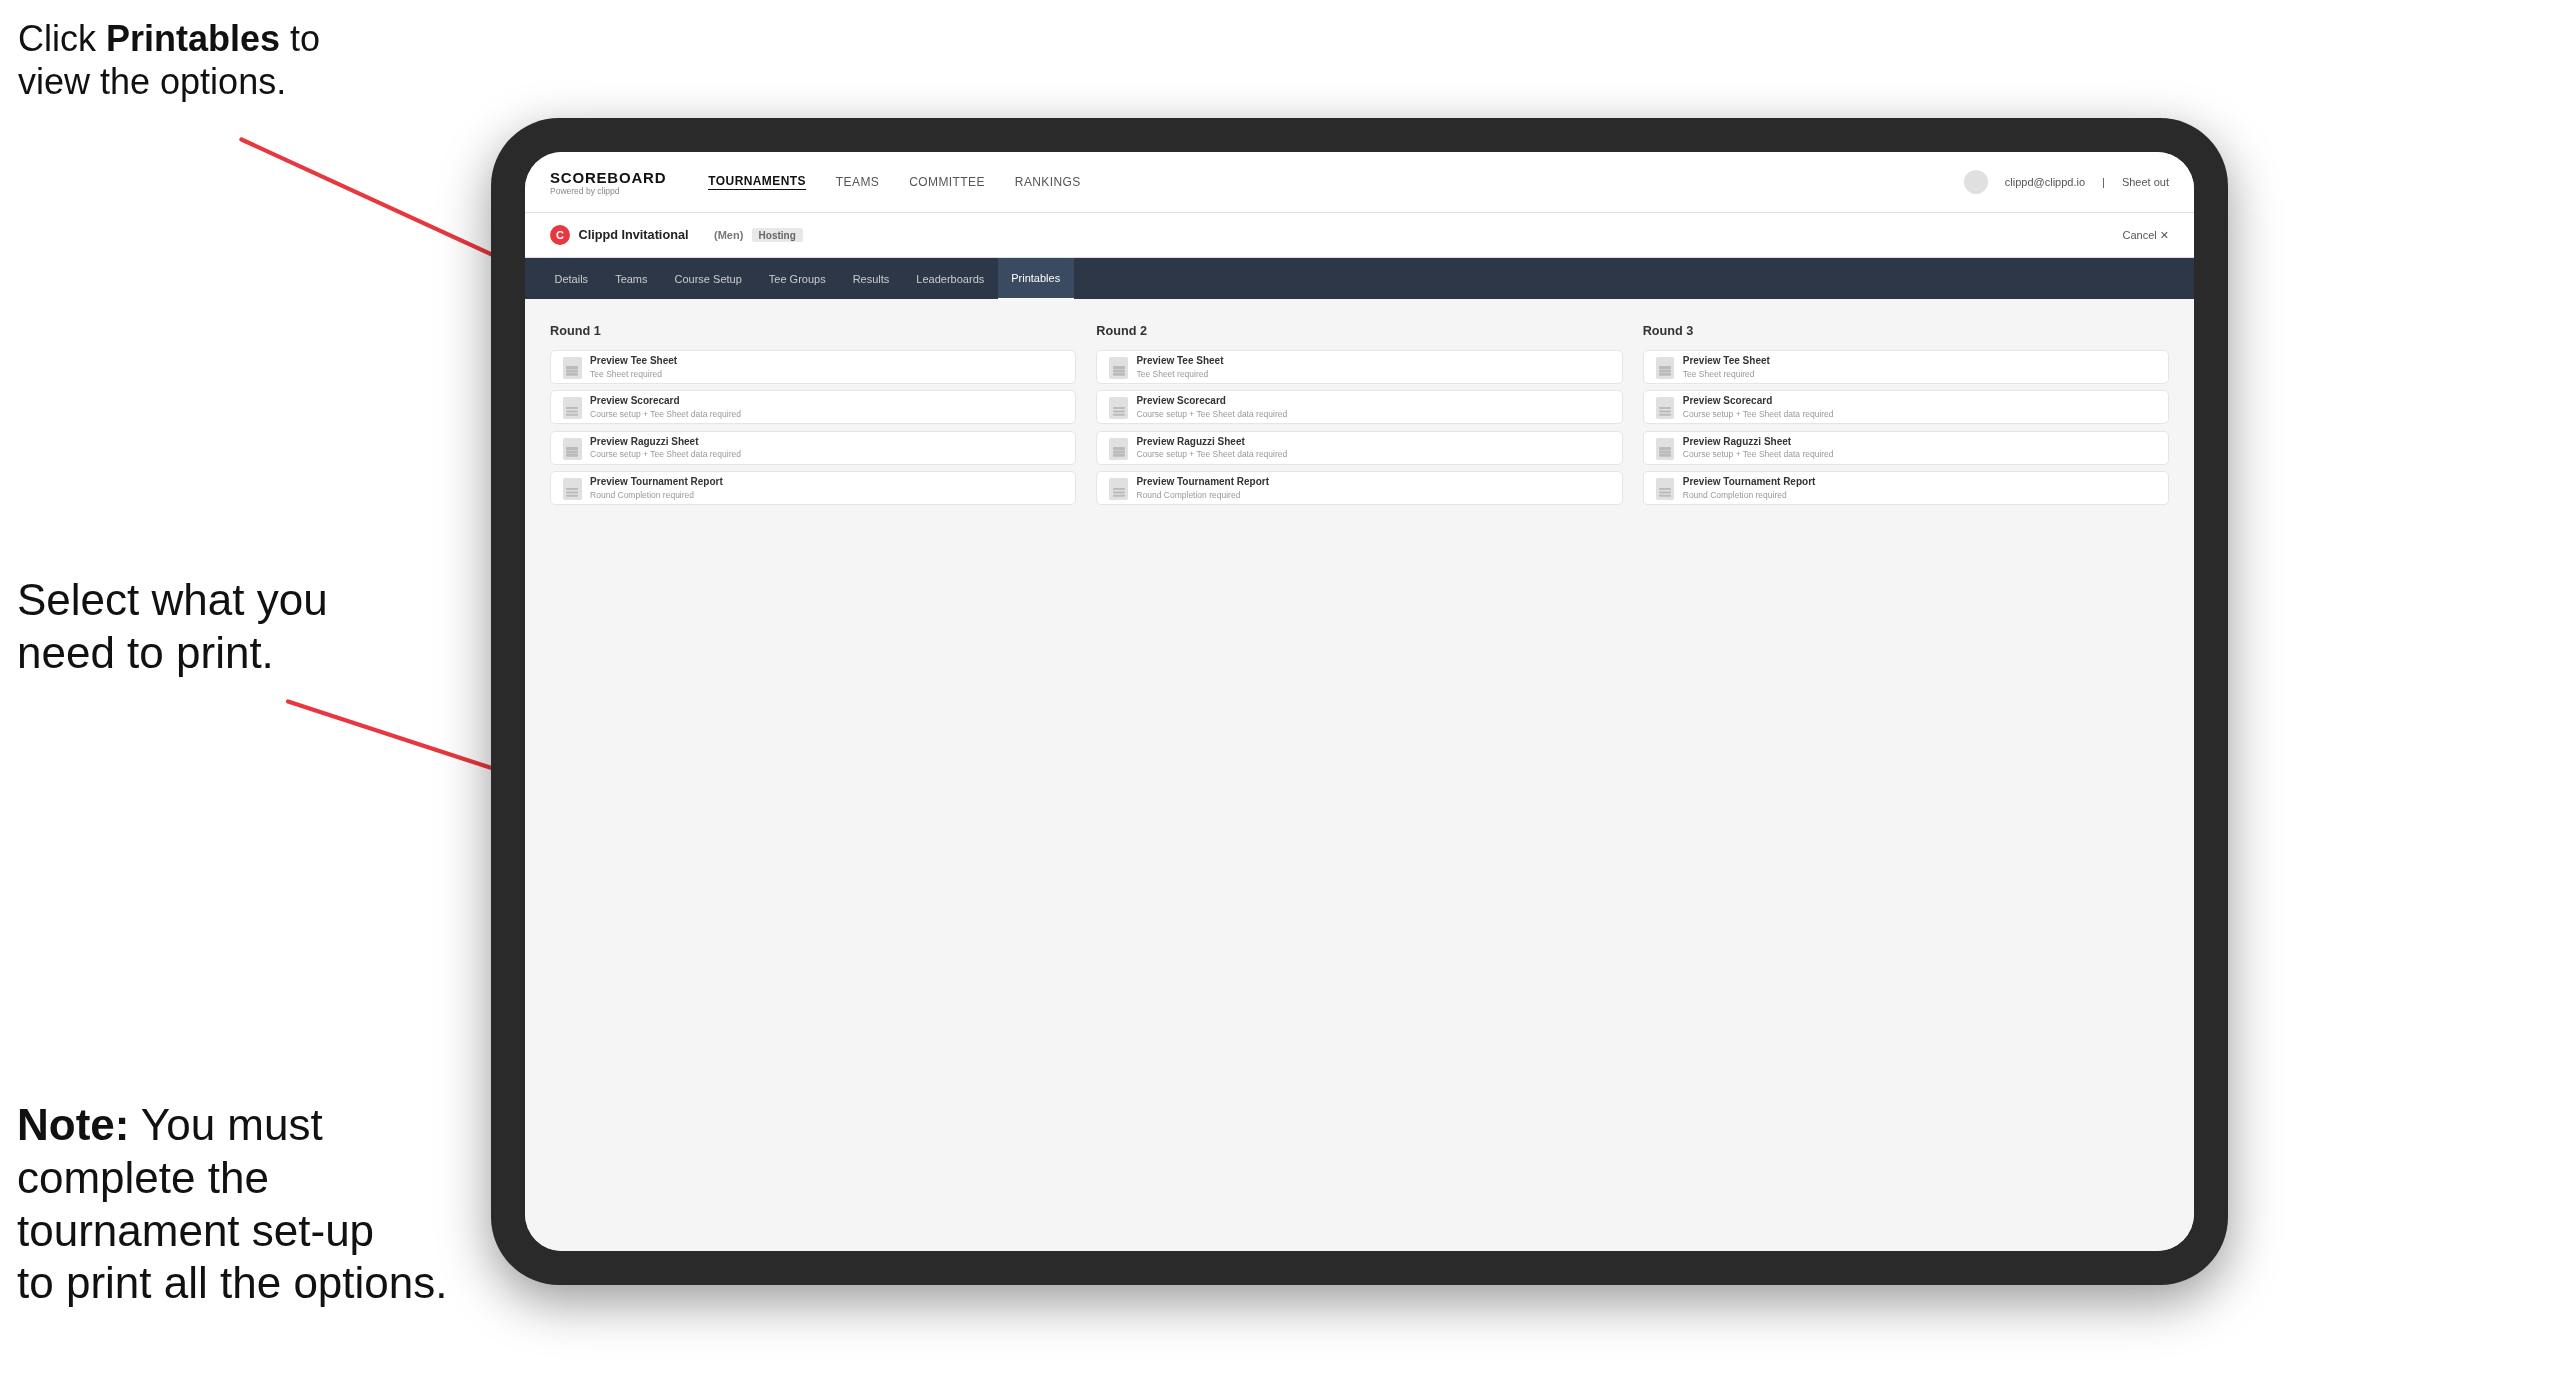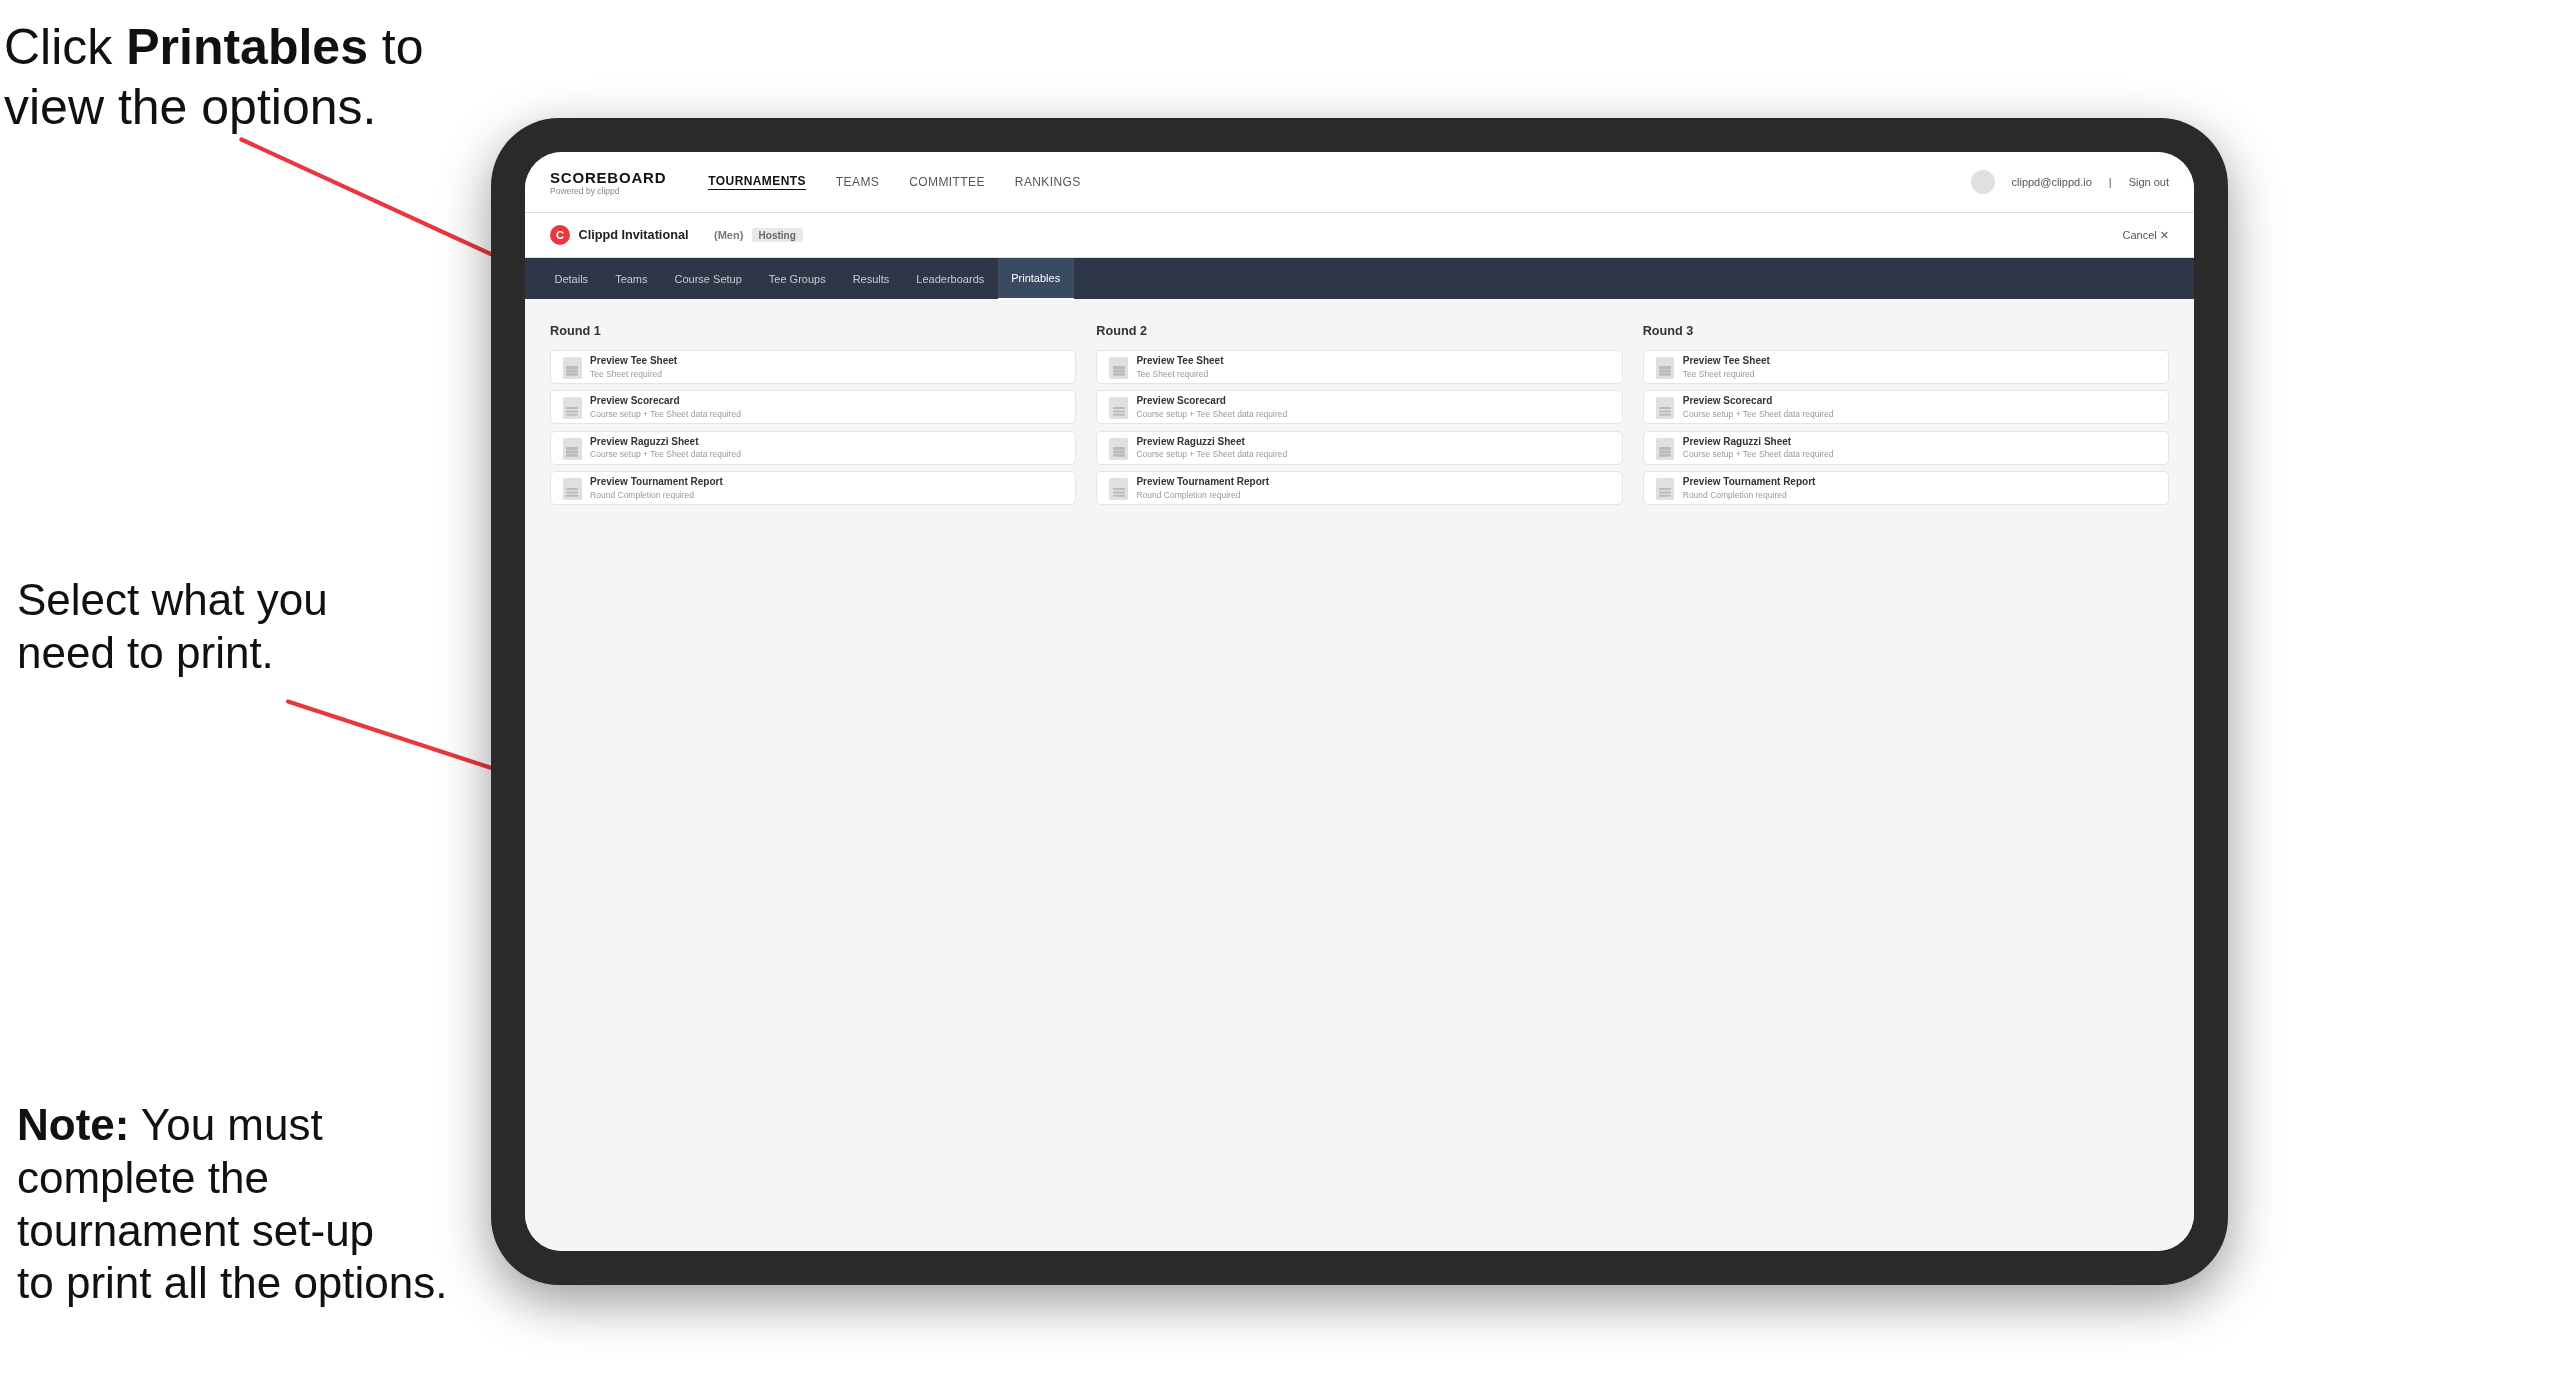--- a/index.html
+++ b/index.html
@@ -9,22 +9,22 @@
       width: 2576px;
       height: 1386px;
       position: relative;
       overflow: hidden;
     }
 
     
     .annotation-top {
       position: absolute;
       top: 17px;
-      left: 4px;
-      font-size: 50px;
+      left: 18px;
+      font-size: 36px;
       line-height: 1.2;
       color: #111;
       max-width: 423px;
     }
     .annotation-top strong { font-weight: 800; }
 
     .annotation-middle {
       position: absolute;
       top: 574px;
       left: 17px;
@@ -343,21 +343,21 @@
           <span class="top-nav-link active">TOURNAMENTS</span>
           <span class="top-nav-link">TEAMS</span>
           <span class="top-nav-link">COMMITTEE</span>
           <span class="top-nav-link">RANKINGS</span>
         </div>
       </div>
       <div class="top-nav-right">
         <div class="user-avatar"></div>
         <span>clippd@clippd.io</span>
         <span> | </span>
-        <span style="cursor:pointer; color:#555;">Sign out</span>
+        <span style="cursor:pointer; color:#555;">Sheet out</span>
       </div>
     </div>
 
     <div class="tournament-header">
       <div class="tournament-name">
         <div class="tournament-logo">C</div>
         <span style="font-size:12.7px;font-weight:700;color:#222;">Clippd Invitational</span>
         <span style="font-size:11px;color:#777;margin-left:17px;">(Men)</span>
         <span class="hosting-badge">Hosting</span>
       </div>

